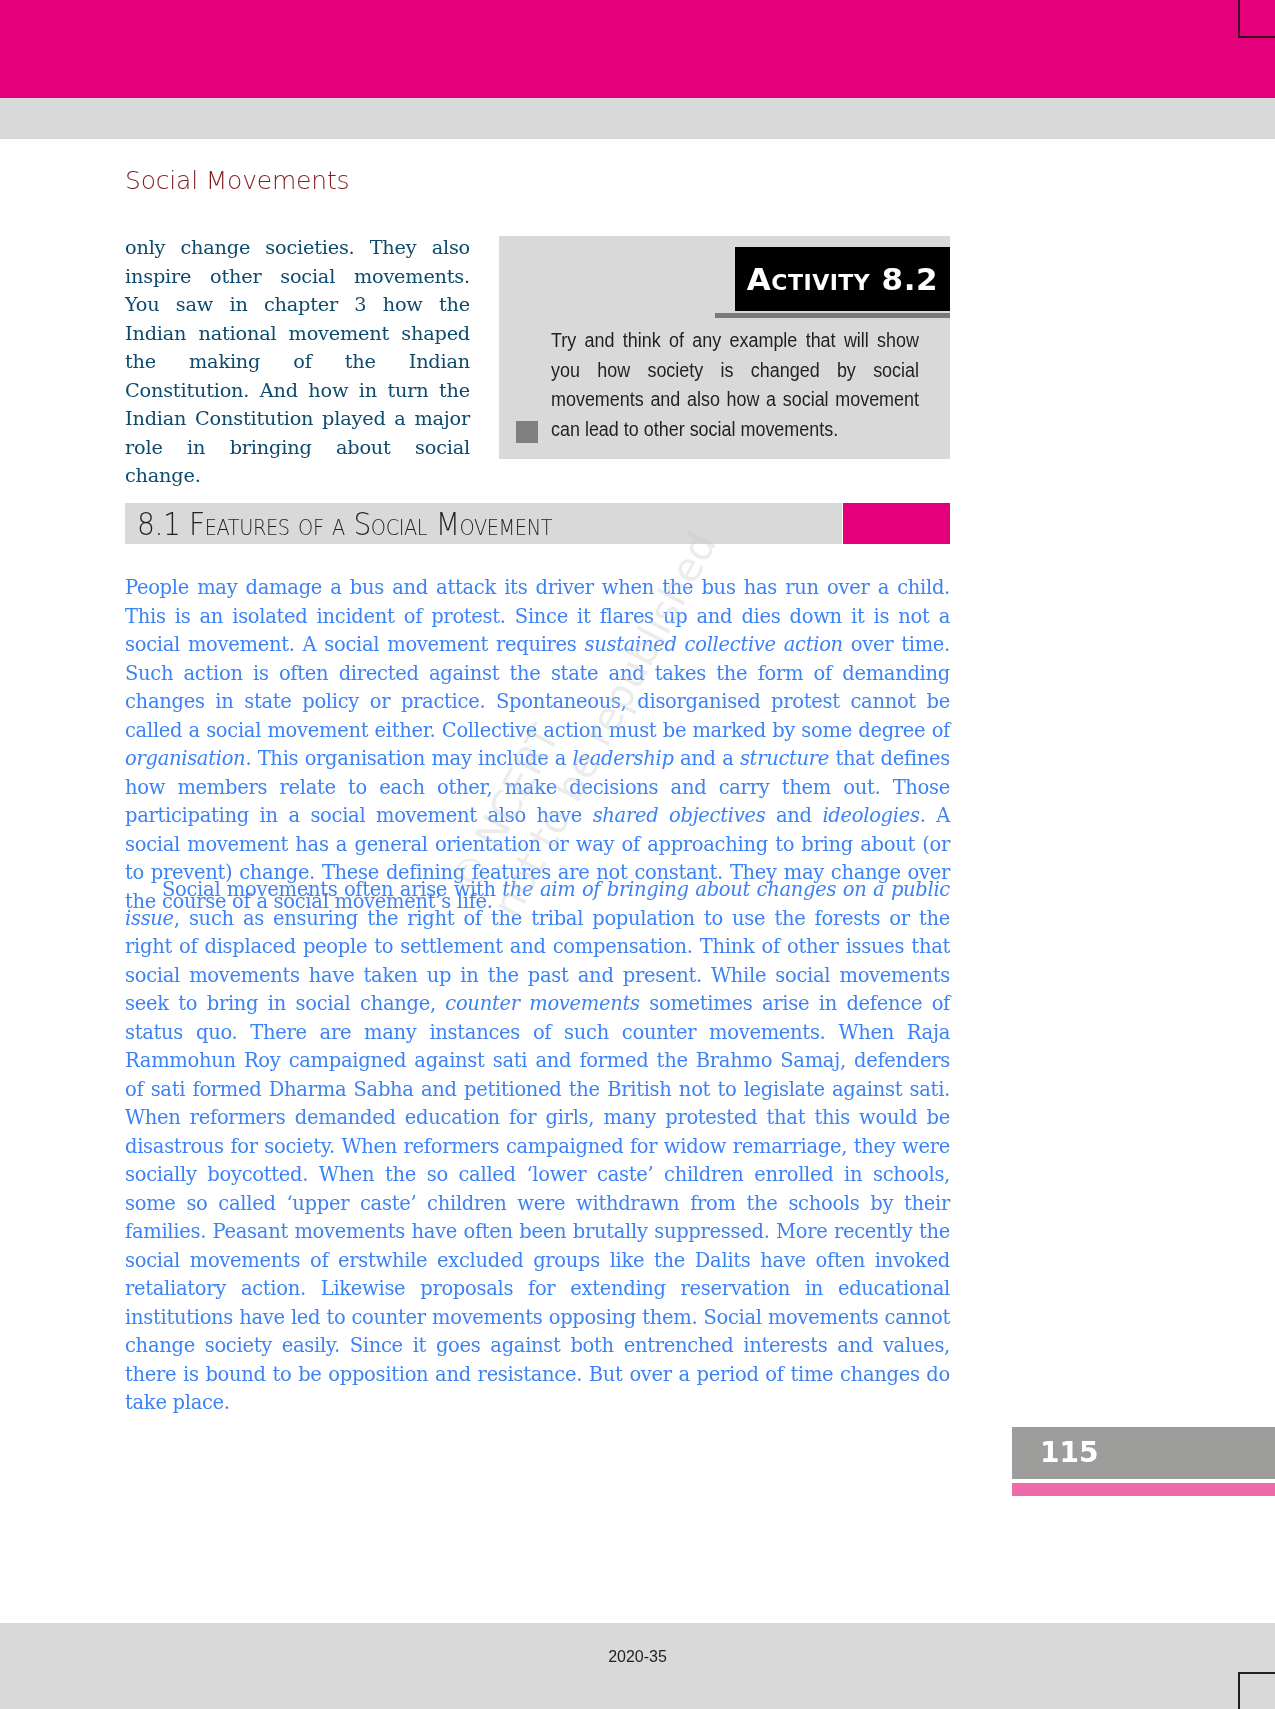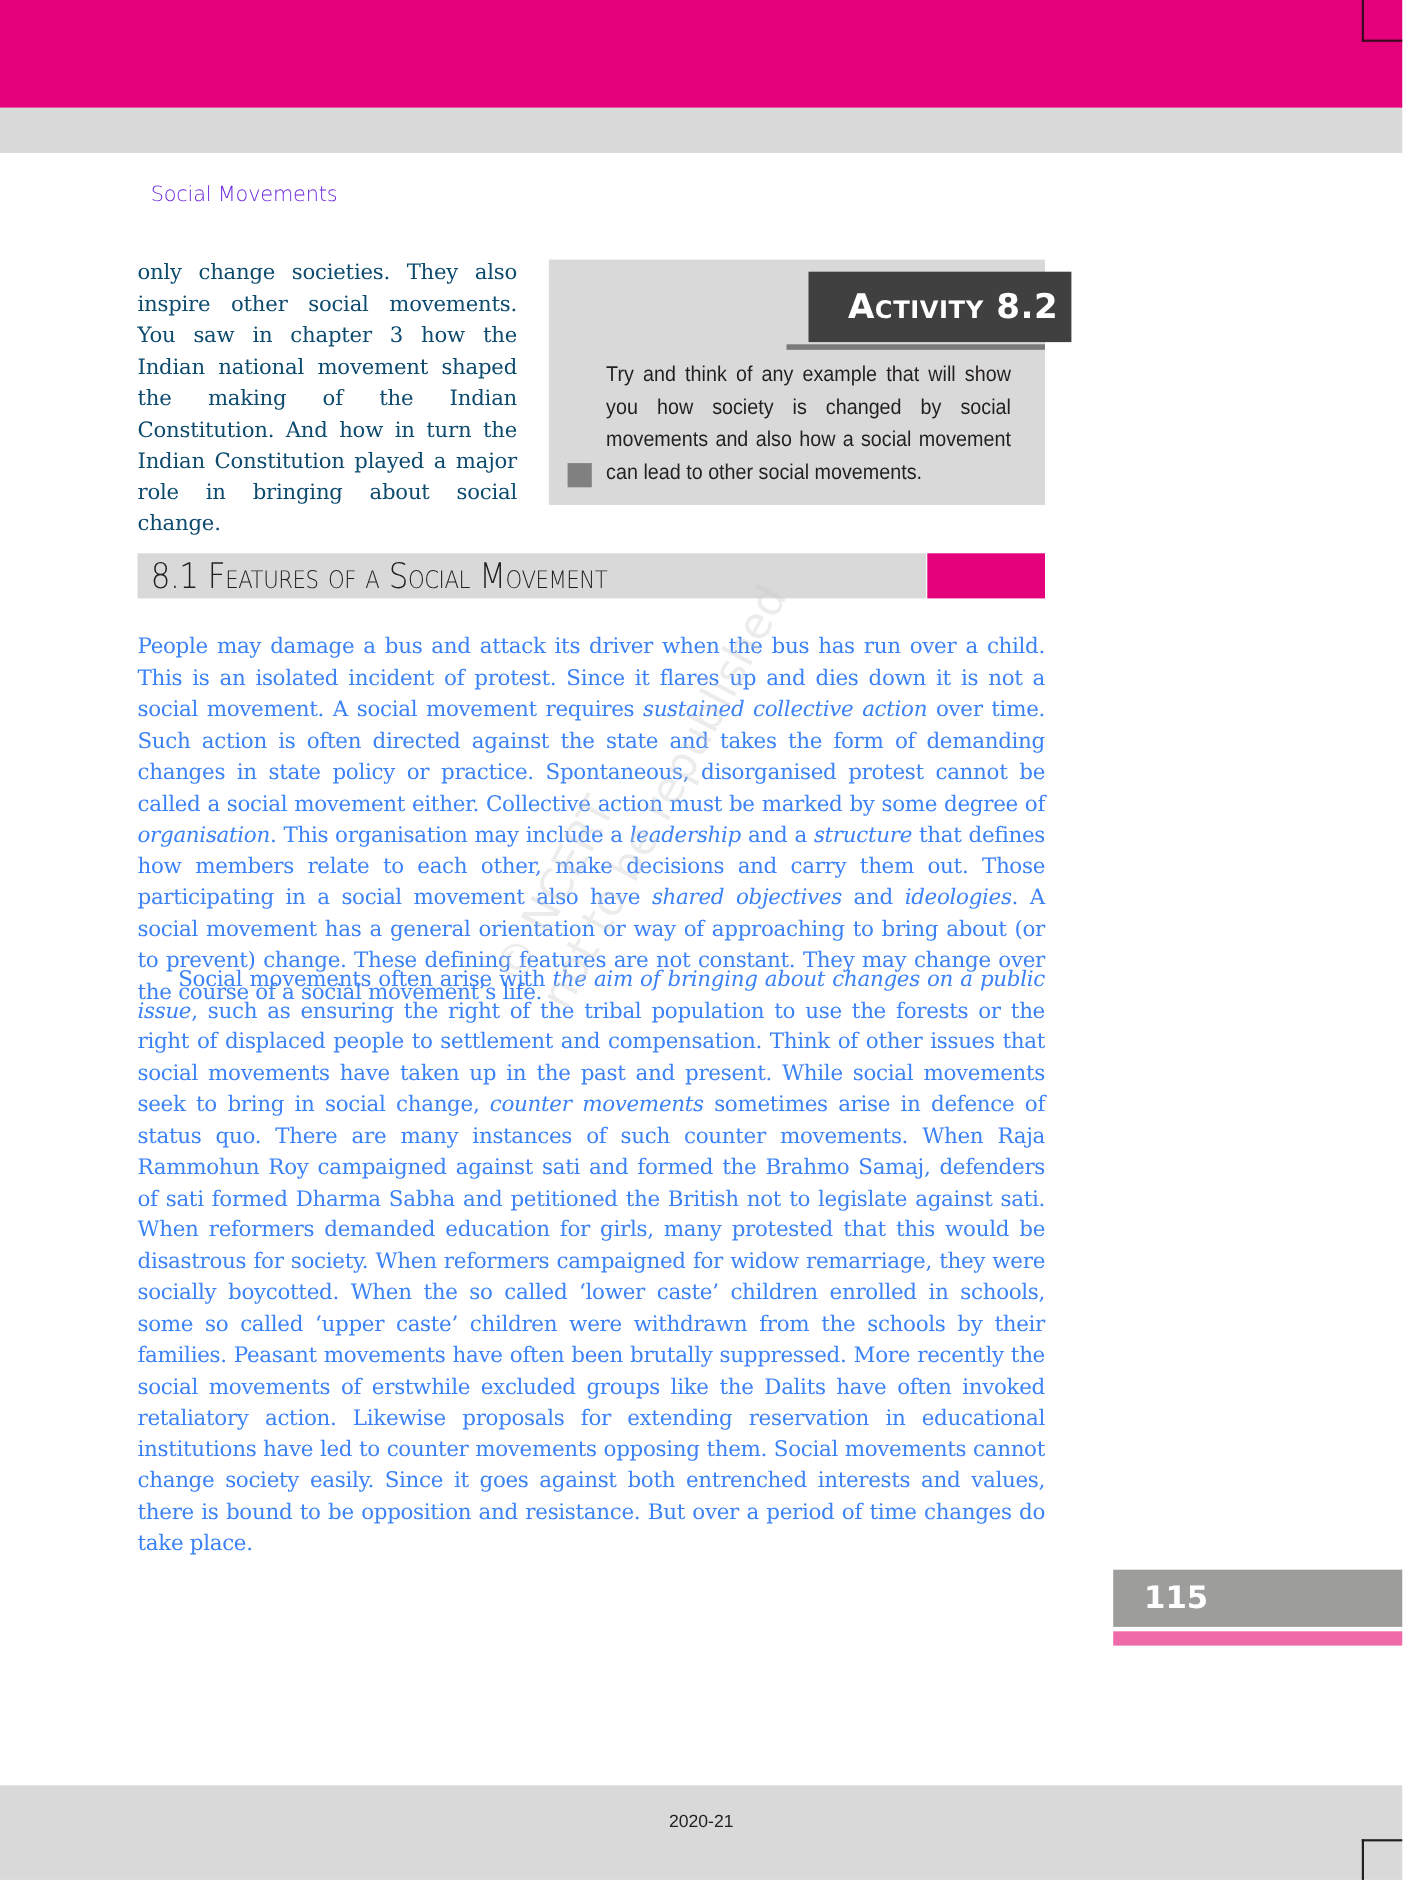--- a/index.html
+++ b/index.html
@@ -1,23 +1,23 @@
 <!DOCTYPE html>
 <html><head>
   <meta charset="utf-8">
   <style>
     html, body { margin: 0; padding: 0; }
     body { width: 1275px; height: 1709px; position: relative; background: #ffffff; overflow: hidden; font-family: "DejaVu Serif", serif; color: #231f20; }
     .top-band { position: absolute; left: 0; top: 0; width: 1275px; height: 98px; background: #e3007a; }
     .grey-band { position: absolute; left: 0; top: 98px; width: 1275px; height: 41px; background: #d9d9d9; }
     .crop-mark-top { position: absolute; left: 1238px; top: 0; width: 37px; height: 38px; border-left: 2px solid #3a0a20; border-bottom: 2px solid #3a0a20; box-sizing: border-box; }
-    .running-head { position: absolute; left: 125px; top: 166px; font-family: "DejaVu Sans", sans-serif; font-size: 19px; color: #6d28d9; font-weight: 300; letter-spacing: -0.2px; margin-left: 12px; }
+    .running-head { position: absolute; left: 125px; top: 166px; font-family: "DejaVu Sans", sans-serif; font-size: 25px; color: #7f1d1d; font-weight: 300; letter-spacing: -0.2px; }
     .intro-col { position: absolute; left: 125px; top: 234px; width: 345px; font-family: "DejaVu Serif", serif; font-size: 19.3px; line-height: 28.5px; text-align: justify; text-align-last: left; color: #0c4a6e; letter-spacing: -0.2px; }
     .activity-box { position: absolute; left: 499px; top: 236px; width: 451px; height: 223px; background: #d9d9d9; }
-    .activity-title-bg { position: absolute; left: 236px; top: 11px; width: 239px; height: 64px; background: #404040; }
+    .activity-title-bg { position: absolute; left: 236px; top: 11px; width: 215px; height: 64px; background: #000000; }
     .activity-title { position: absolute; right: 12px; top: 14px; font-family: "DejaVu Sans", sans-serif; font-weight: bold; font-size: 31px; color: #ffffff; font-variant: small-caps; letter-spacing: 0.5px; }
     .activity-rule { position: absolute; left: 216px; top: 77px; width: 235px; height: 5px; background: #7a7a7a; }
     .activity-text { position: absolute; left: 52px; top: 90px; width: 370px; font-family: "Liberation Sans", sans-serif; font-size: 19.5px; line-height: 29.5px; text-align: justify; text-align-last: left; color: #231f20; transform: scaleX(0.92); transform-origin: left top; width: 400px; }
     .activity-square { position: absolute; left: 17px; top: 185px; width: 22px; height: 22px; background: #808080; }
     .section-bar { position: absolute; left: 125px; top: 503px; width: 717px; height: 41px; background: #d9d9d9; }
     .section-accent { position: absolute; left: 843px; top: 503px; width: 107px; height: 41px; background: #e3007a; }
     .section-title { position: absolute; left: 137px; top: 503px; height: 41px; line-height: 42px; font-family: "DejaVu Sans", sans-serif; font-size: 32px; color: #231f20; font-weight: 300; letter-spacing: -0.5px; font-variant: small-caps; transform: scaleX(0.88); transform-origin: left center; white-space: nowrap; }
     .body-text { position: absolute; left: 125px; width: 825px; font-family: "DejaVu Serif", serif; font-size: 19.5px; line-height: 28.5px; text-align: justify; text-align-last: left; color: #3b82f6; letter-spacing: -0.3px; }
     .p1 { top: 574px; }
     .p2 { top: 876px; text-indent: 37px; }
@@ -63,14 +63,14 @@
 <div class="watermark">
   <div>© NCERT</div>
   <div>not to be republished</div>
 </div>
 
 <div class="page-number-bar"></div>
 <div class="page-number">115</div>
 <div class="page-number-accent"></div>
 
 <div class="footer-band"></div>
-<div class="footer-year">2020-21</div>
+<div class="footer-year">2020-35</div>
 <div class="crop-mark-bottom"></div>
 
 </body></html>

